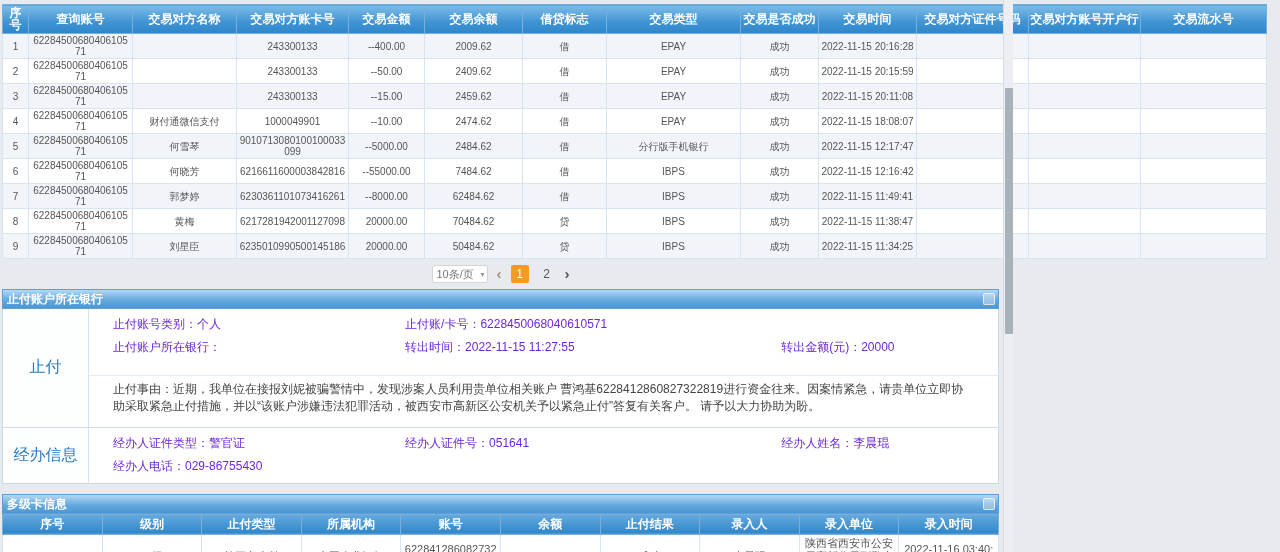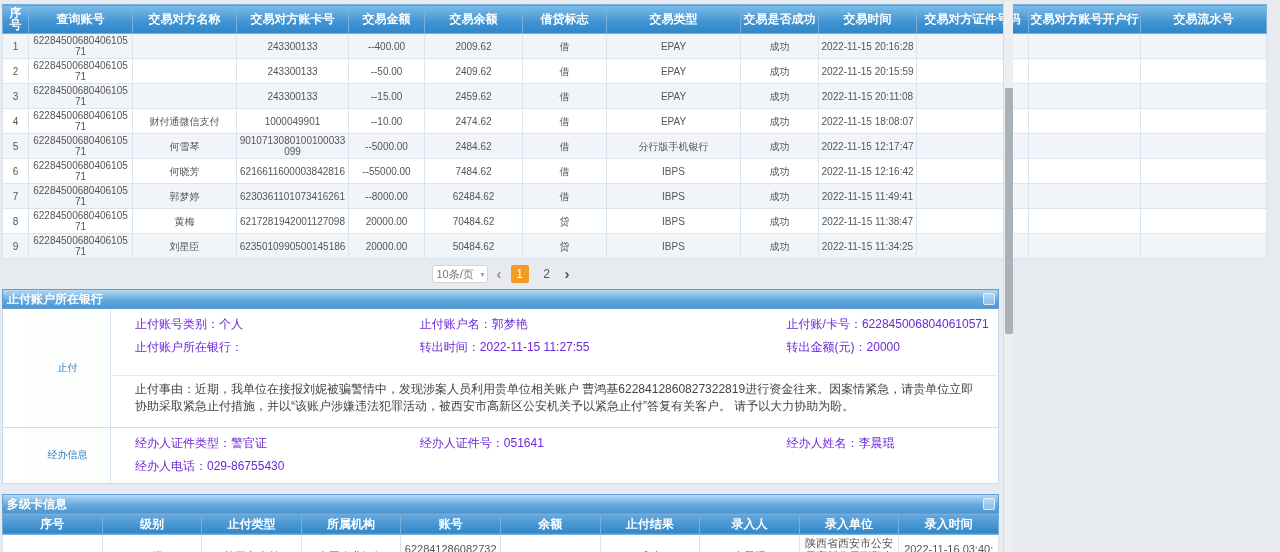--- a/index.html
+++ b/index.html
@@ -57,21 +57,21 @@
     background:rgba(255,255,255,.35); border:1px solid rgba(255,255,255,.65);
     border-radius:2px; cursor:pointer;
   }
 
   
   .info-box { background:#fff; border:1px solid #c9d9e8; border-top:none; }
   .info-group { display:flex; }
   .info-group + .info-group { border-top:1px solid #cfdeea; }
   .info-label {
     flex:0 0 86px; display:flex; align-items:center; justify-content:center;
-    color:#2a7cc0; font-size:10px; border-right:1px solid #d7e4ef; background:#fdfefe;margin-left:22px;
+    color:#2a7cc0; font-size:16px; border-right:1px solid #d7e4ef; background:#fdfefe;
   }
   .info-content { flex:1; padding:4px 0 5px 0; }
   .field-line {
     display:grid; grid-template-columns:33% 42.5% 24.5%;
     padding:4px 0 4px 24px; font-size:12px; color:#6d28d9; line-height:15px;
   }
   .reason {
     border-top:1px solid #e4ecf3; margin-top:16px;
     padding:5px 24px 6px 24px; font-size:12px; color:#444; line-height:1.45;
   }
@@ -291,21 +291,20 @@
     <div class="section-bar">
       <span>止付账户所在银行</span>
       <span class="bar-btn"></span>
     </div>
     <div class="info-box">
       <div class="info-group">
         <div class="info-label">止付</div>
         <div class="info-content">
           <div class="field-line">
               <span>止付账号类别：个人</span>
-              <span>止付账户名：郭梦艳</span>
               <span>止付账/卡号：6228450068040610571</span>
             </div>
           <div class="field-line">
               <span>止付账户所在银行：</span>
               <span>转出时间：2022-11-15 11:27:55</span>
               <span>转出金额(元)：20000</span>
             </div>
           <div class="reason">止付事由：近期，我单位在接报刘妮被骗警情中，发现涉案人员利用贵单位相关账户 曹鸿基6228412860827322819进行资金往来。因案情紧急，请贵单位立即协助采取紧急止付措施，并以“该账户涉嫌违法犯罪活动，被西安市高新区公安机关予以紧急止付”答复有关客户。 请予以大力协助为盼。</div>
         </div>
       </div>

